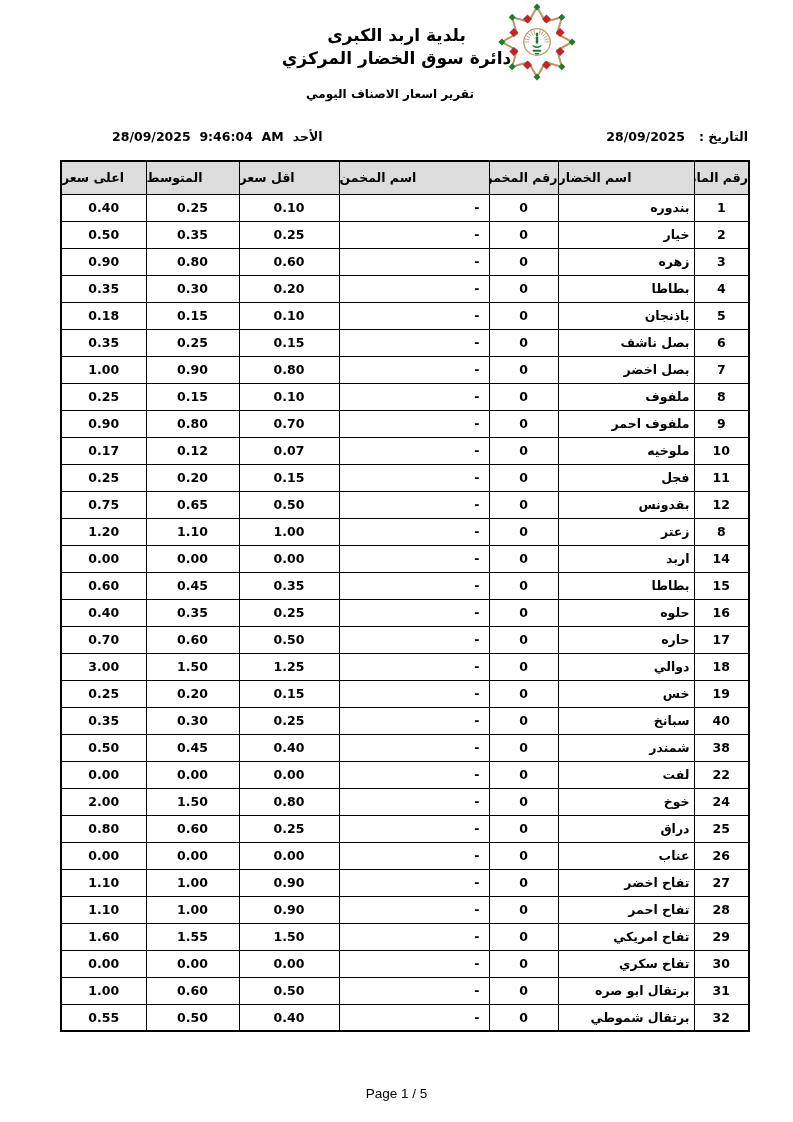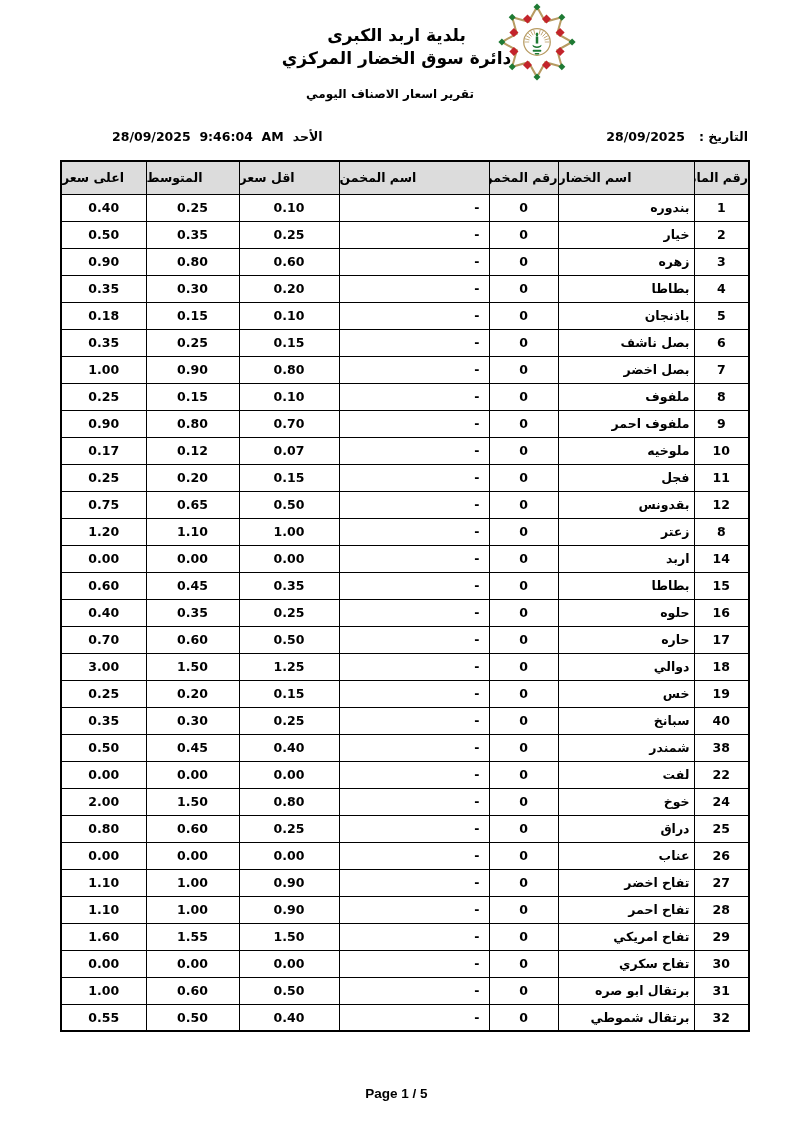--- a/index.html
+++ b/index.html
@@ -48,21 +48,21 @@
   }
   table.report th {
     background:#dcdcdc; height:33px; text-align:left; vertical-align:middle;
   }
   table.report td { height:27px; vertical-align:middle; text-align:center; }
   table.report td.c1 { text-align:right; padding-right:4px;padding-left:16px; }   
   table.report td.c3 { text-align:right; padding-right:9px; }   
   
   .footer {
     position:absolute; top:1086px; left:0; width:793px;
-    text-align:center; font-size:13.5px; font-weight:700;
+    text-align:center; font-size:13.5px; font-weight:400;
     font-family:"Liberation Sans", sans-serif; direction:ltr;
   }
 </style>
 </head>
 <body>
 
 <div class="org-block">
   <div class="org-line">بلدية اربد الكبرى</div>
   <div class="org-line">دائرة سوق الخضار المركزي</div>
 </div>

